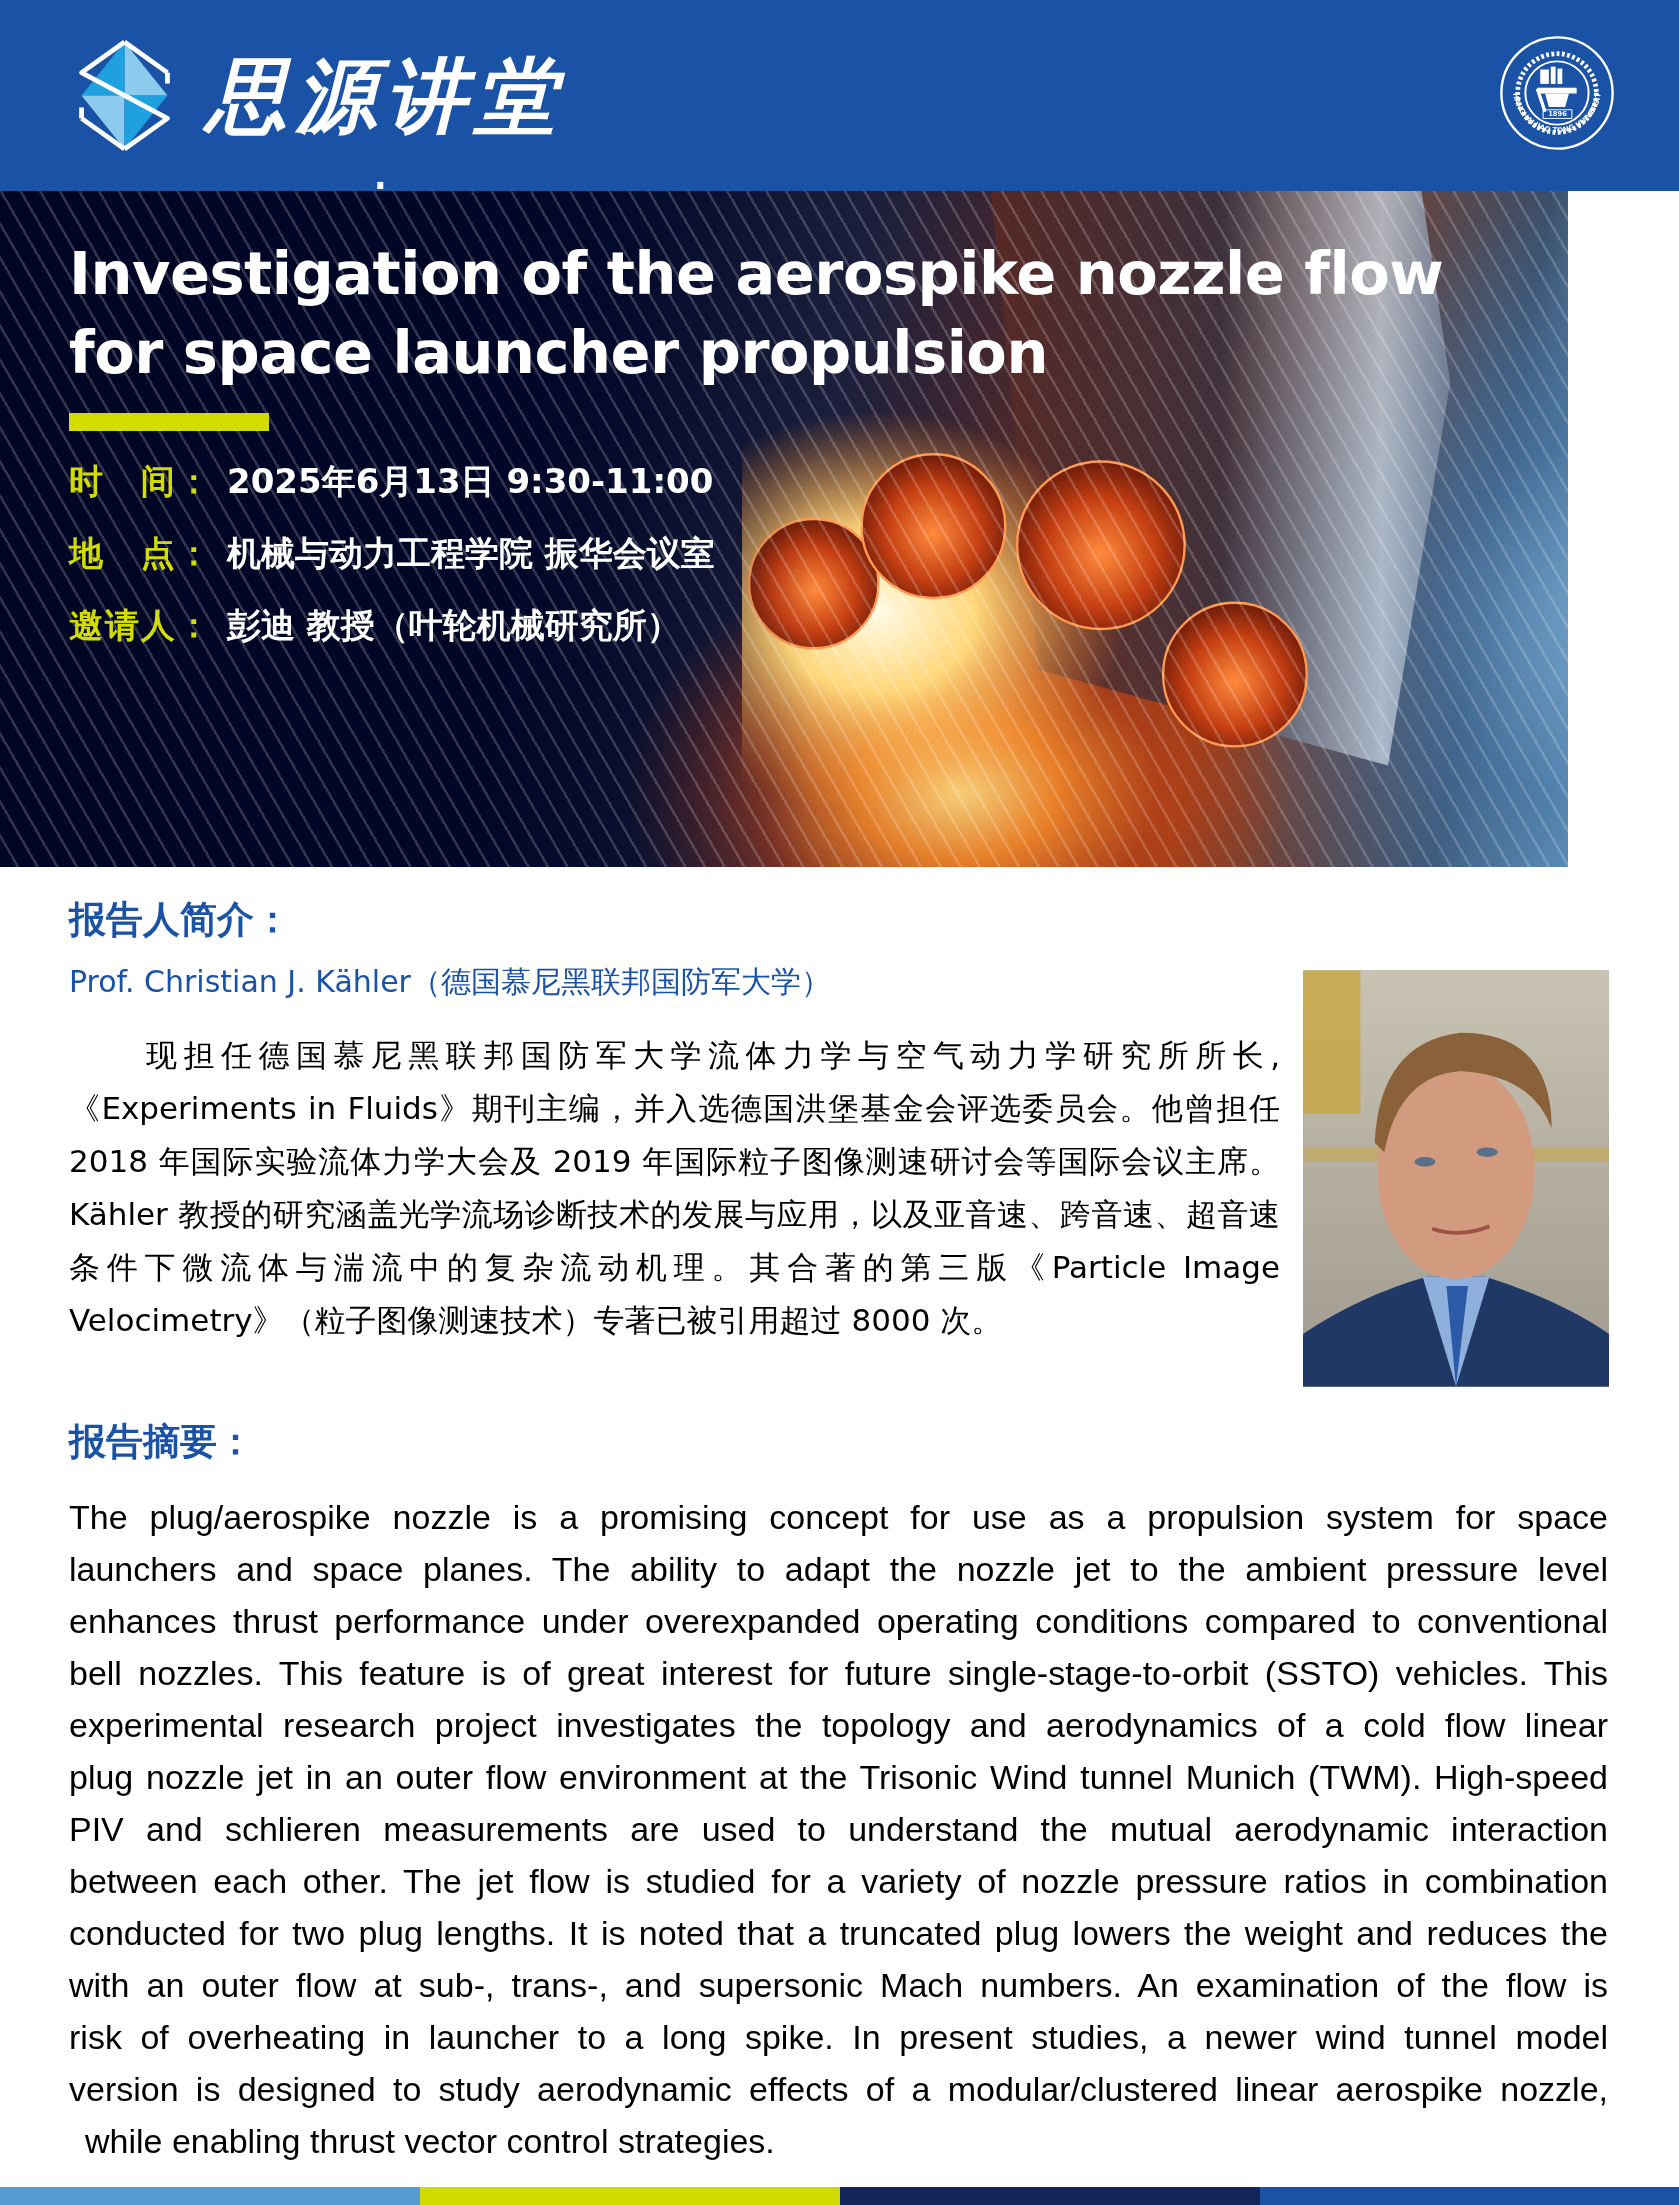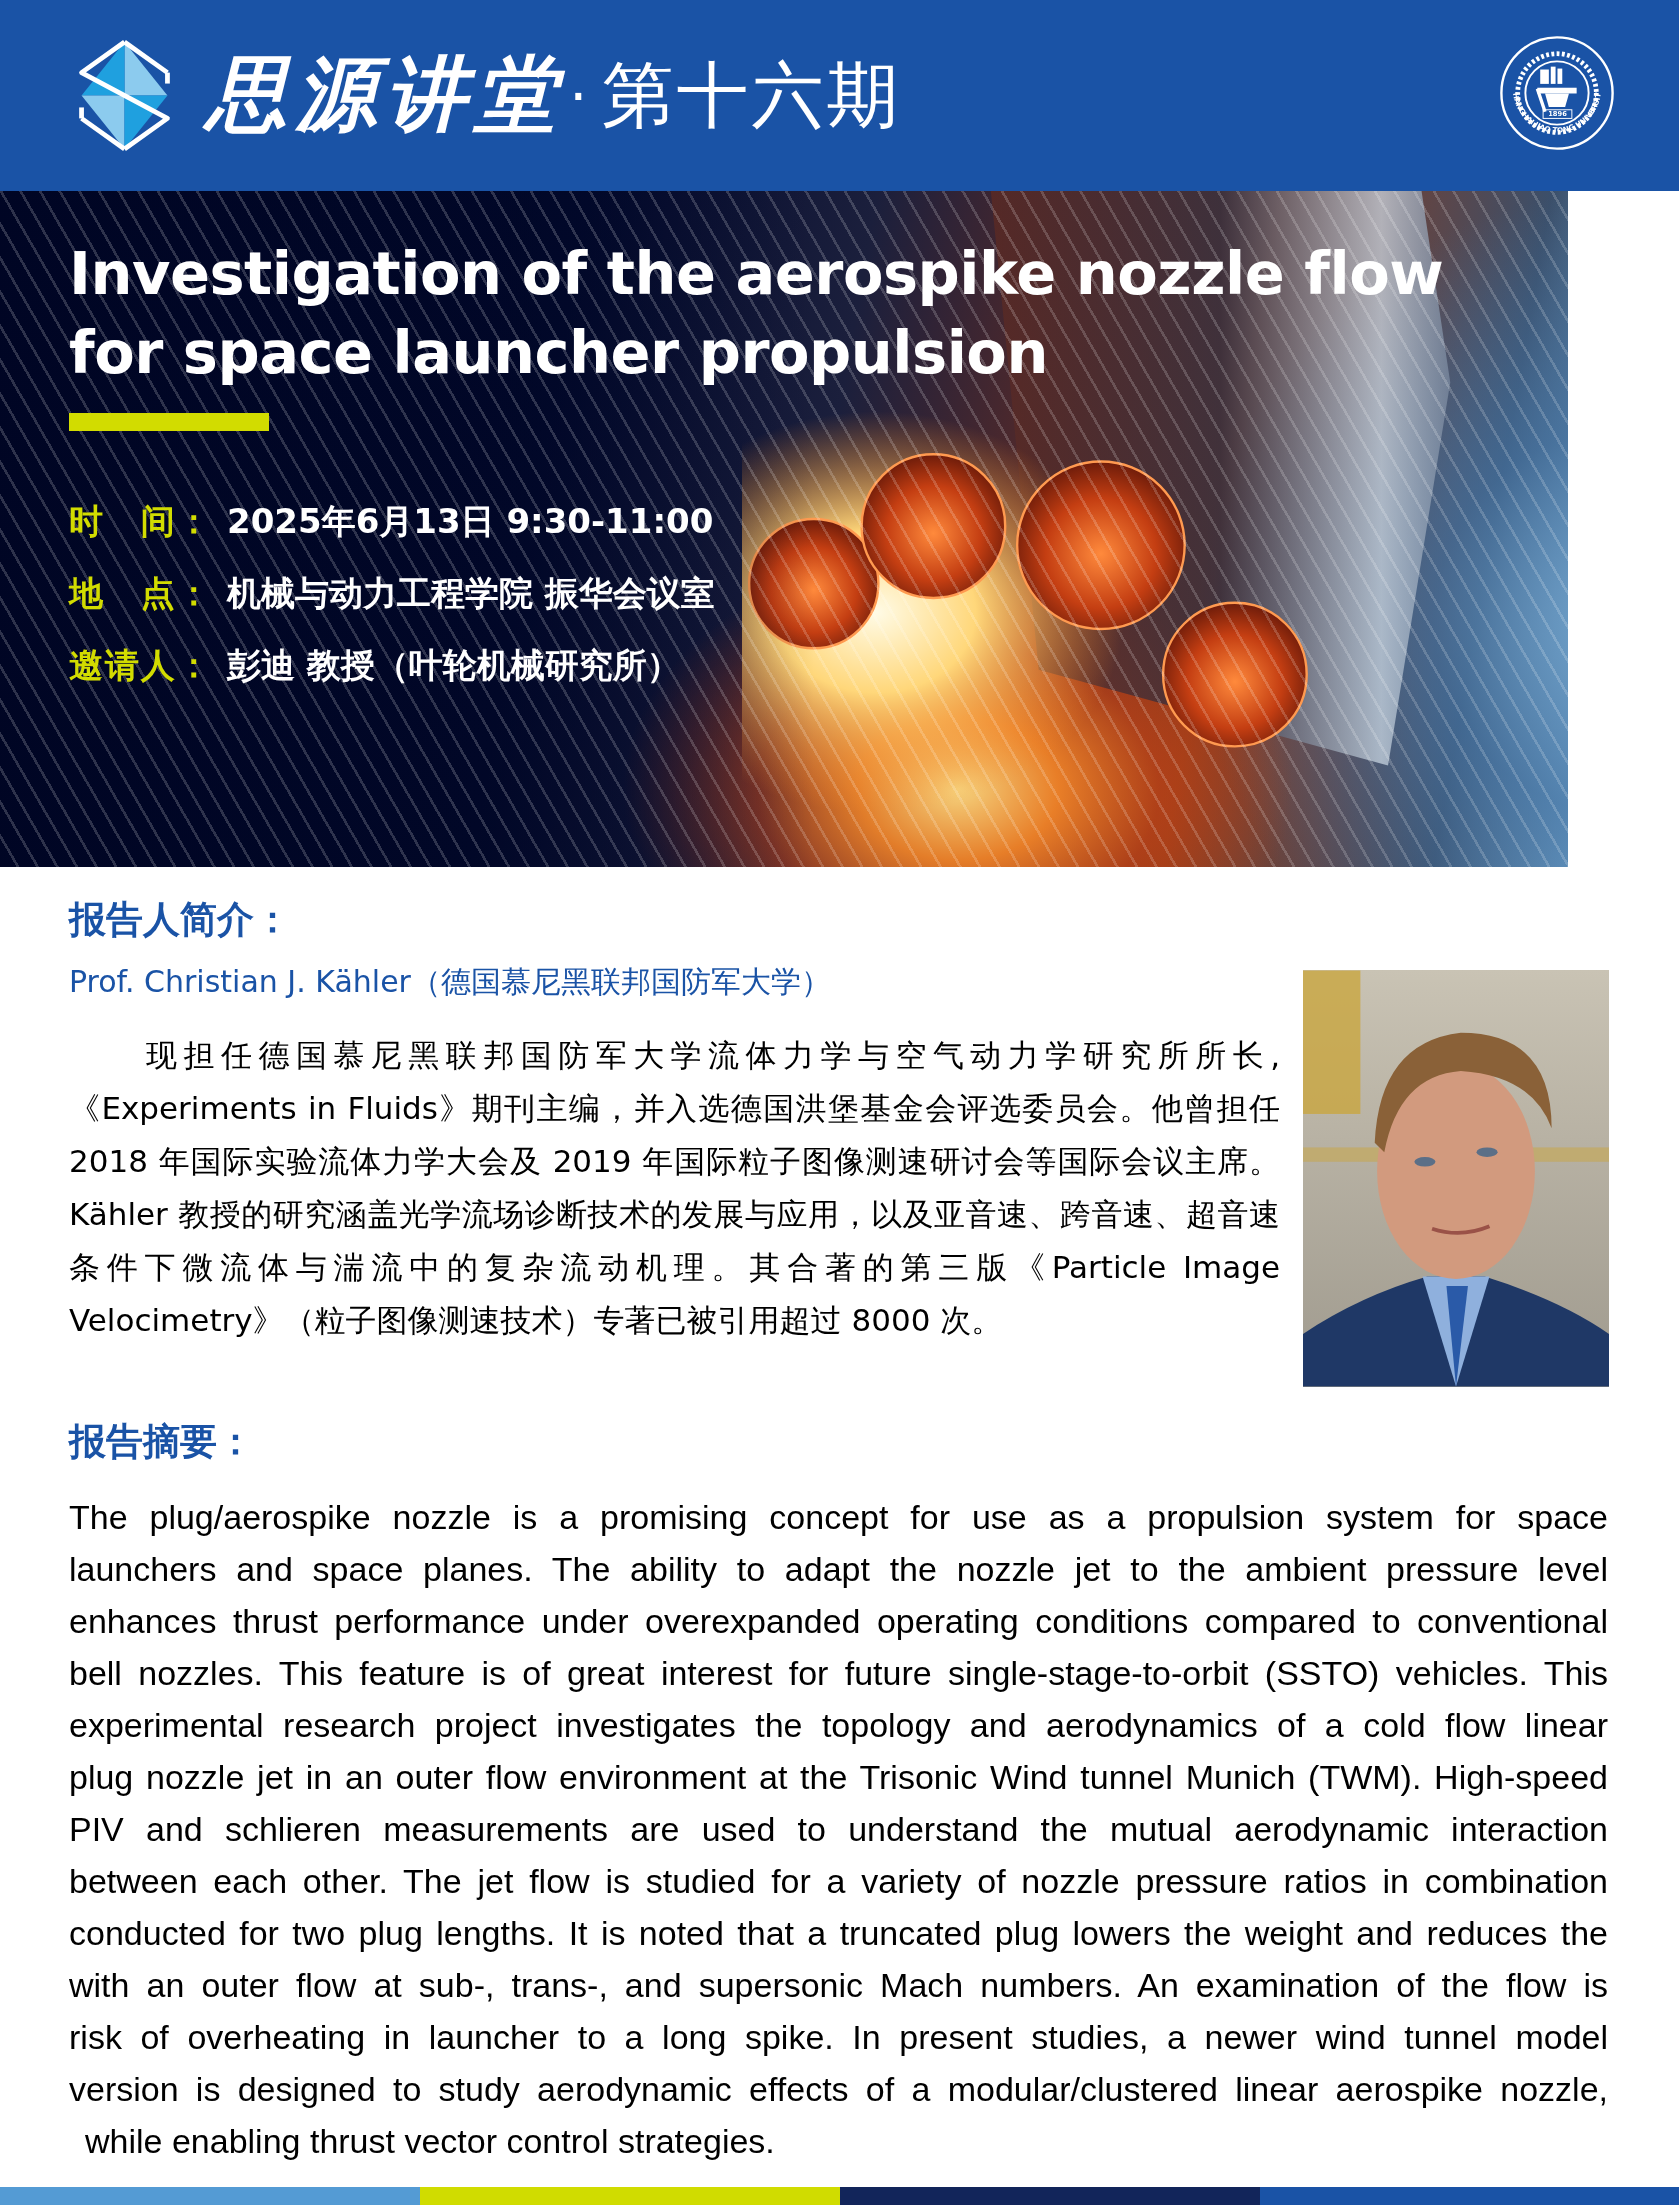--- a/index.html
+++ b/index.html
@@ -7,21 +7,21 @@
   body { position: relative; font-family: "DejaVu Sans", "Liberation Sans", sans-serif; }
 
   
   .header {
     position: absolute; left: 0; top: 0; width: 1680px; height: 191px;
     background: #1a53a6;
   }
   .logo-mark { position: absolute; left: 72px; top: 38px; width: 105px; height: 115px; }
   .series-title {
     position: absolute; left: 206px; top: 43px; height: 105px;
-    display: flex; align-items: center; color: #ffffff; white-space: nowrap;
+    display: flex; align-items: center; color: #ffffff; white-space: nowrap; flex-direction: column;
   }
   .series-name {
     font-family: "DejaVu Serif", "Liberation Serif", serif;
     font-size: 81px; font-weight: bold; letter-spacing: 8.6px; font-style: italic;
   }
   .series-dot { font-size: 57px; margin: 0 14.4px 0 4.8px; }
   .series-issue { font-size: 72px; font-weight: normal; letter-spacing: 2.9px; }
   .univ-seal { position: absolute; left: 1499px; top: 35px; width: 116px; height: 116px; }
 
   
@@ -52,21 +52,21 @@
     position: absolute; left: 69px; top: 222px; width: 200px; height: 17.7px;
     background: #d2dc00;
   }
   .info-block { position: absolute; left: 69px; top: 268px; }
   .info-row {
     display: flex; align-items: baseline; height: 72px;
     font-family: "DejaVu Sans", sans-serif; font-weight: bold; font-size: 34px;
     white-space: nowrap;
   }
   .info-label { color: #d2dc00; width: 158px; letter-spacing: 1.9px; }
-  .info-value { color: #ffffff; margin-top: 40px; }
+  .info-value { color: #ffffff; }
 
   
   .section-heading {
     position: absolute; left: 69px; color: #1a53a6;
     font-family: "DejaVu Sans", sans-serif; font-weight: bold; font-size: 37px;
   }
   .speaker-name {
     position: absolute; left: 69px; top: 962px; color: #1a53a6;
     font-family: "DejaVu Sans", sans-serif; font-weight: normal; font-size: 30px; white-space: nowrap;
   }

